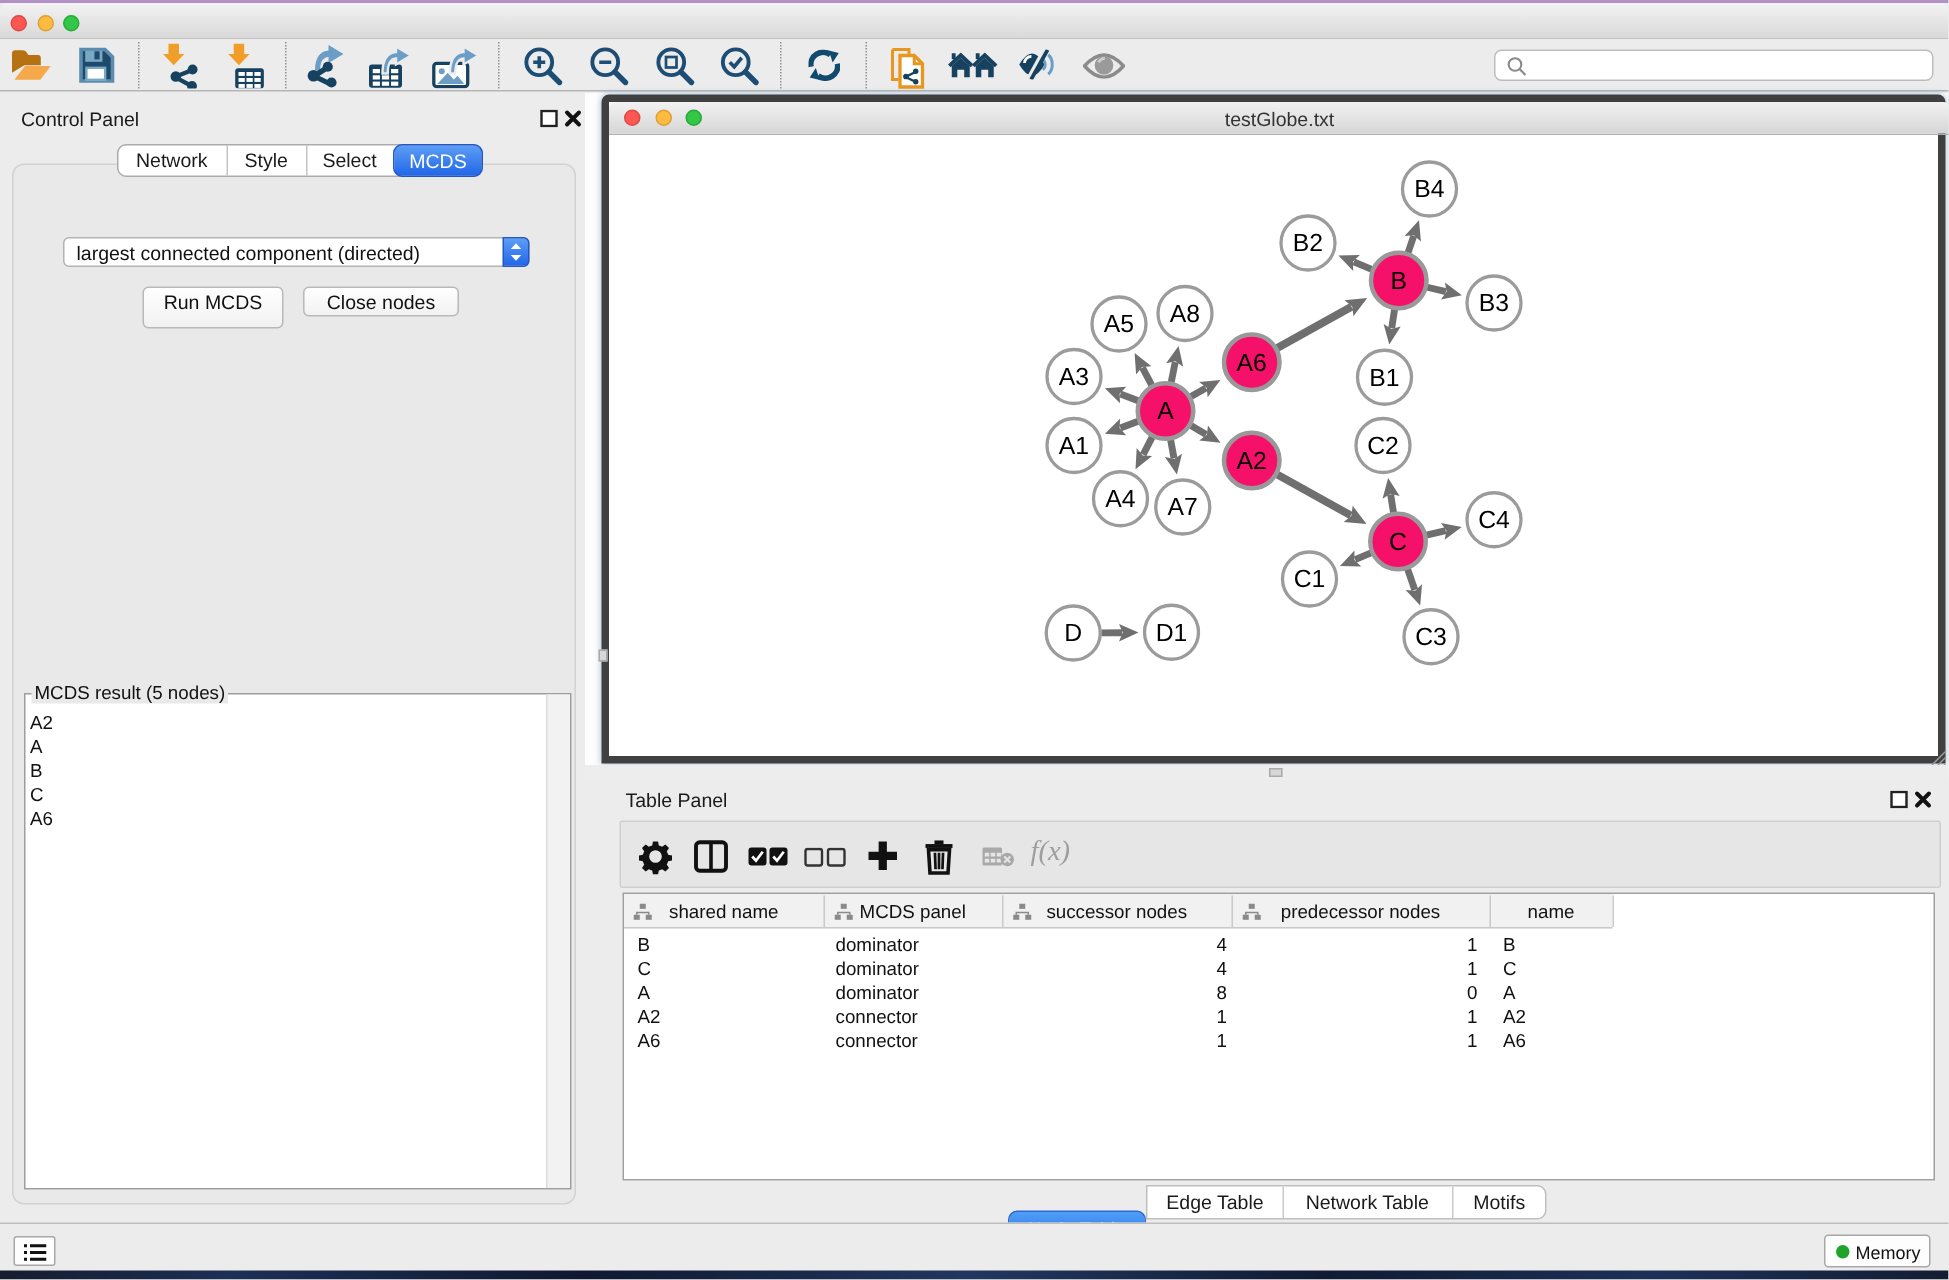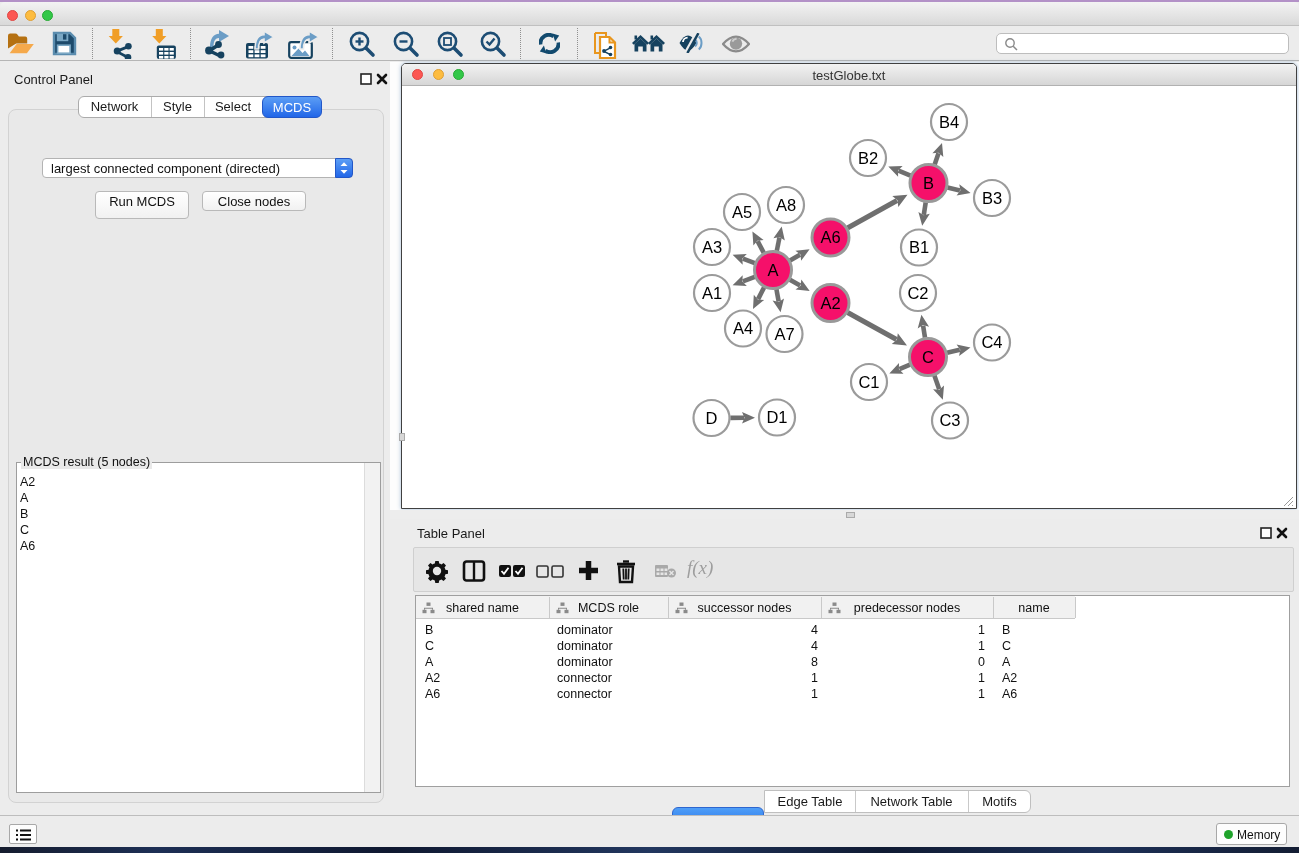--- a/index.html
+++ b/index.html
@@ -215,21 +215,21 @@
   <div class="btn abs" style="left:202px;top:129px;width:104px;height:20px;line-height:19px;">Close nodes</div>
 
   <div class="abs" style="left:16px;top:400px;width:365px;height:331px;border:1px solid #9d9d9d;background:#fff;"></div>
   <div class="abs" style="left:21px;top:393px;background:#e9e9e9;padding:0 2px;font-size:12.5px;color:#111;">MCDS result (5 nodes)</div>
   <div class="abs" style="left:364px;top:401px;width:16px;height:329px;background:#f2f2f2;border-left:1px solid #dcdcdc;"></div>
   <div class="abs" style="left:20px;top:412px;font-size:12.5px;color:#111;line-height:16px;">A2<br>A<br>B<br>C<br>A6</div>
 </div>
 
 <div class="abs" style="left:390px;top:62px;width:909px;height:457px;background:#fdfdfd;"></div>
 
-<div id="netwin" class="abs" style="left:401px;top:63px;width:896px;height:446px;background:#fff;border:1px solid #404040;border-radius:5px 5px 0 0;box-shadow:0 0 4px rgba(80,130,180,0.5);">
+<div id="netwin" class="abs" style="left:401px;top:63px;width:896px;height:446px;background:#fff;border:5px solid #404040;border-radius:5px 5px 0 0;box-shadow:0 0 4px rgba(80,130,180,0.5);">
   <div class="abs" style="left:0;top:0;width:894px;height:22px;background:linear-gradient(#f2f2f2,#d6d6d6);border-bottom:1px solid #b1b1b1;border-radius:4px 4px 0 0;">
     <div class="abs" style="left:10px;top:5px;width:11px;height:11px;border-radius:50%;background:#fc5753;border:1px solid #df4744;"></div>
     <div class="abs" style="left:31px;top:5px;width:11px;height:11px;border-radius:50%;background:#fdbc40;border:1px solid #de9f34;"></div>
     <div class="abs" style="left:51px;top:5px;width:11px;height:11px;border-radius:50%;background:#33c748;border:1px solid #27aa35;"></div>
     <div class="abs" style="left:0;top:4px;width:894px;text-align:center;font-size:13px;color:#333;">testGlobe.txt</div>
   </div>
   <svg class="abs" style="left:1px;top:23px;" width="894" height="423" viewBox="402 86 894 423">
   <line x1="762.8" y1="251.8" x2="756.6" y2="240.1" stroke="#6f6f6f" stroke-width="4.6"></line>
   <polygon points="751.4,230.4 762.6,239.1 756.3,239.7 752.4,244.6" fill="#6f6f6f"></polygon>
   <line x1="775.8" y1="249.9" x2="778.5" y2="236.4" stroke="#6f6f6f" stroke-width="4.6"></line>
@@ -421,21 +421,21 @@
   <svg class="abs treeicon" style="left:438px;top:83px;" width="13" height="12" viewBox="0 0 13 12">
       <g fill="#8a8a8a">
         <rect x="4.5" y="0.5" width="4" height="3.4"></rect>
         <rect x="0.5" y="7.8" width="4" height="3.4"></rect>
         <rect x="8.5" y="7.8" width="4" height="3.4"></rect>
         <path d="M6 3.9 H7 V5.8 H2 V7.8 H3 V6.8 H10 V7.8 H11 V5.8 H7 V3.9Z"></path>
       </g>
     </svg>
 
   <div class="abs" style="left:26px;top:82px;width:133px;text-align:center;font-size:12.5px;color:#111;">shared name</div>
-  <div class="abs" style="left:159px;top:82px;width:119px;text-align:center;font-size:12.5px;color:#111;">MCDS role</div>
+  <div class="abs" style="left:159px;top:82px;width:119px;text-align:center;font-size:12.5px;color:#111;">MCDS panel</div>
   <div class="abs" style="left:278px;top:82px;width:153px;text-align:center;font-size:12.5px;color:#111;">successor nodes</div>
   <div class="abs" style="left:431px;top:82px;width:172px;text-align:center;font-size:12.5px;color:#111;">predecessor nodes</div>
   <div class="abs" style="left:603px;top:82px;width:82px;text-align:center;font-size:12.5px;color:#111;">name</div>
 
   <div class="abs" style="left:35px;top:103px;font-size:12.5px;color:#111;line-height:16px;">B<br>C<br>A<br>A2<br>A6</div>
   <div class="abs" style="left:167px;top:103px;font-size:12.5px;color:#111;line-height:16px;">dominator<br>dominator<br>dominator<br>connector<br>connector</div>
   <div class="abs" style="left:328px;top:103px;width:100px;text-align:right;font-size:12.5px;color:#111;line-height:16px;">4<br>4<br>8<br>1<br>1</div>
   <div class="abs" style="left:495px;top:103px;width:100px;text-align:right;font-size:12.5px;color:#111;line-height:16px;">1<br>1<br>0<br>1<br>1</div>
   <div class="abs" style="left:612px;top:103px;font-size:12.5px;color:#111;line-height:16px;">B<br>C<br>A<br>A2<br>A6</div>
 

